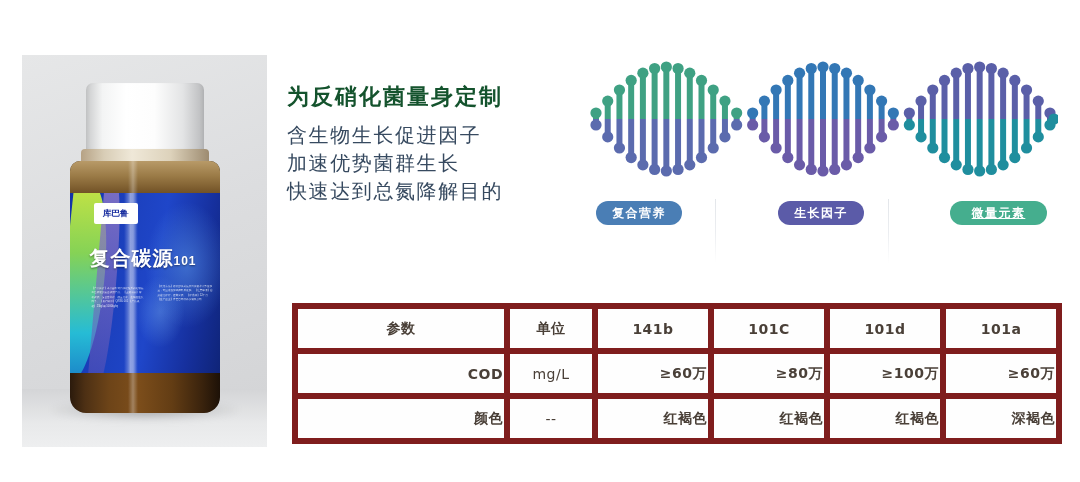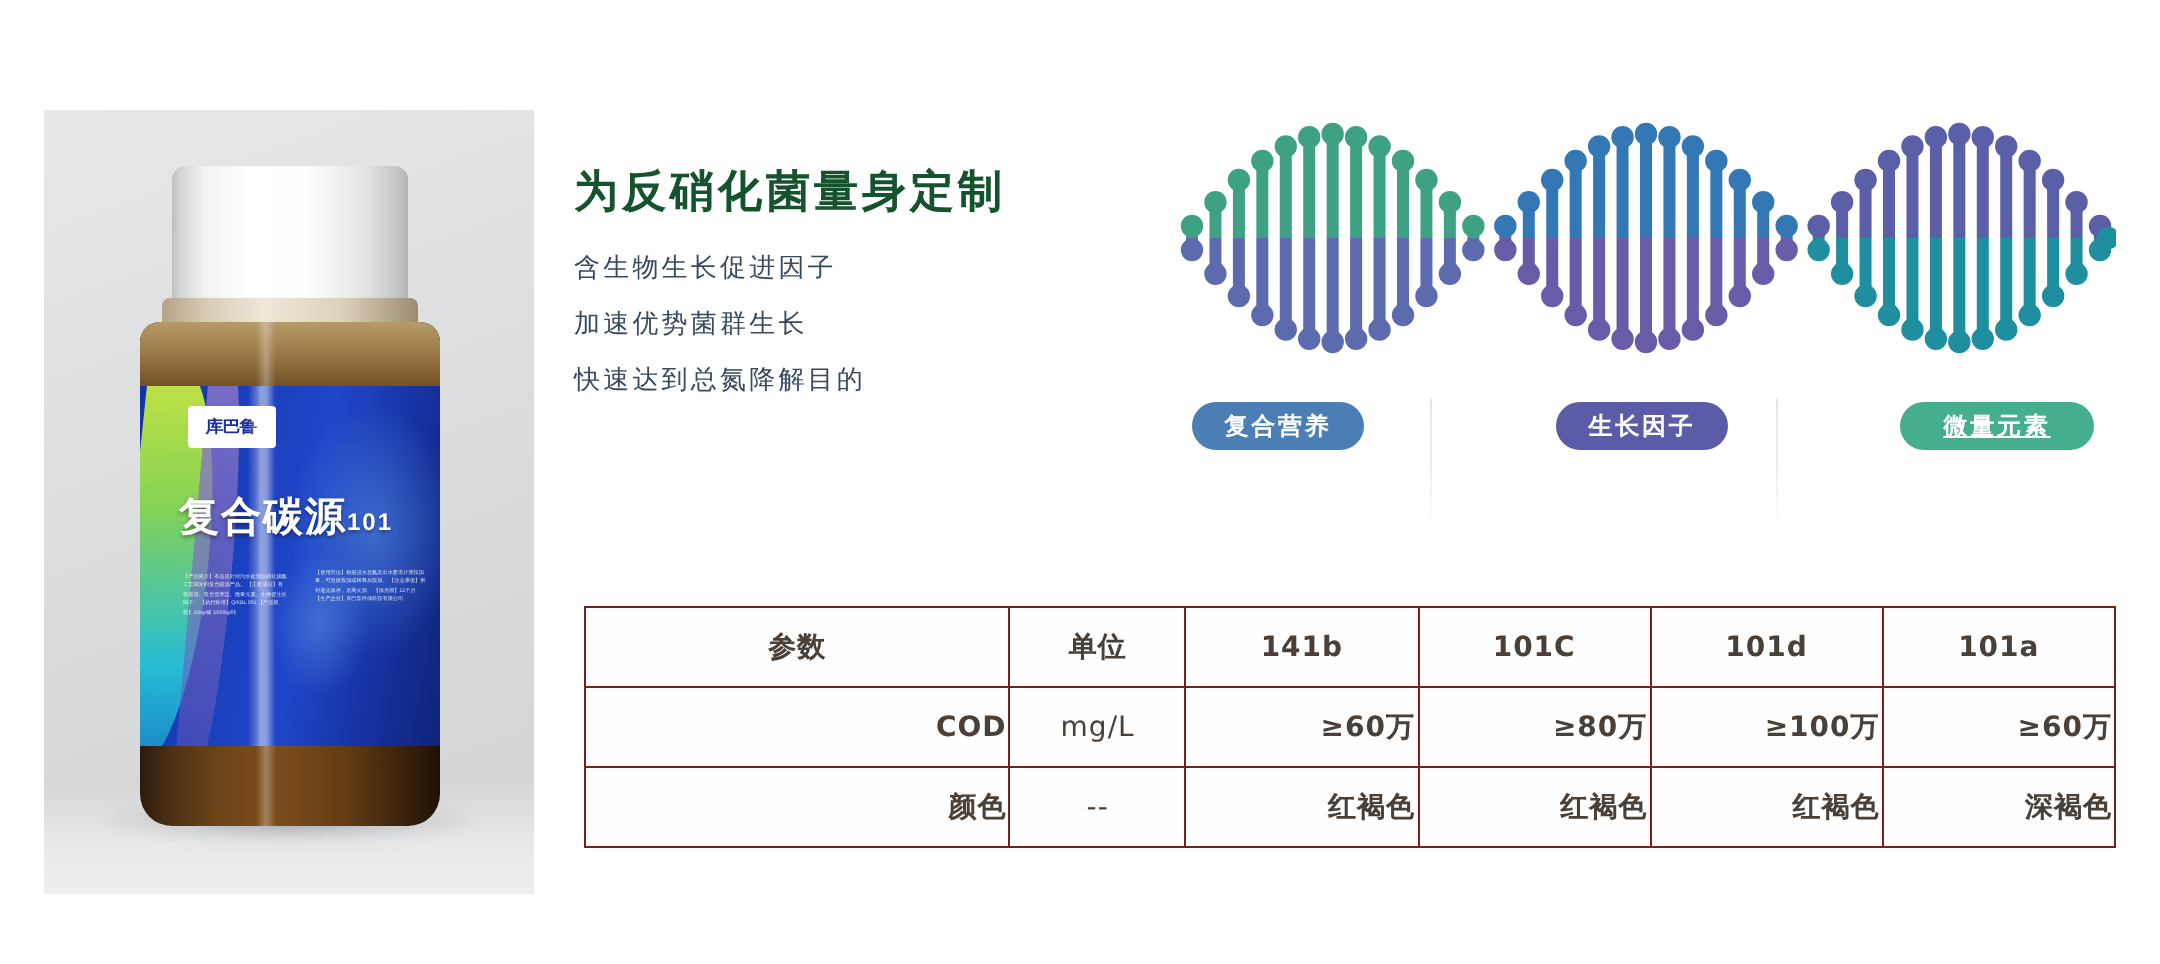--- a/index.html
+++ b/index.html
@@ -102,21 +102,21 @@
     background:linear-gradient(90deg,rgba(255,255,255,0),rgba(255,255,255,.30),rgba(255,255,255,0));
   }
 
   
   #headline-block{position:absolute;left:287px;top:84px;width:290px;}
   #headline{
     font-size:22px;font-weight:bold;color:#14532d;letter-spacing:2px;
     font-family:"DejaVu Sans",sans-serif;margin:0 0 11px 0;line-height:1.2;
   }
   .subline{
-    font-size:13px;color:#374a60;letter-spacing:1.6px;line-height:28px;
+    font-size:20px;color:#374a60;letter-spacing:1.6px;line-height:28px;
     font-family:"DejaVu Sans",sans-serif;margin:0;
   }
 
   
   #dna-wrap{position:absolute;left:588px;top:56px;width:470px;height:126px;}
   #dna-svg{display:block;}
 
   
   #badge-row{position:absolute;left:588px;top:201px;width:470px;height:66px;}
   .badge{
@@ -135,21 +135,21 @@
   #divider-0{left:127px;}
   #divider-1{left:300px;}
 
   
   #spec-table{
     position:absolute;left:292px;top:303px;width:766px;
     border-collapse:collapse;table-layout:fixed;
     font-family:"DejaVu Sans",sans-serif;
   }
   #spec-table td,#spec-table th{
-    border:1px solid #7f1d1d;
+    border:6px solid #7f1d1d;
     text-align:center;vertical-align:middle;
     height:37px;color:#4a4038;background:#fefefe;
   }
   #spec-table th{font-size:14px;font-weight:bold;letter-spacing:.5px;}
   #spec-table td{font-size:14px;letter-spacing:.5px;}
   #spec-table td.param-cell,#spec-table td.value-cell{font-weight:bold;text-align:right;}
   #spec-table td.unit-cell{font-weight:normal;}
   .col-param{width:212px;}
   .col-unit{width:88px;}
   .col-val{width:116px;}

